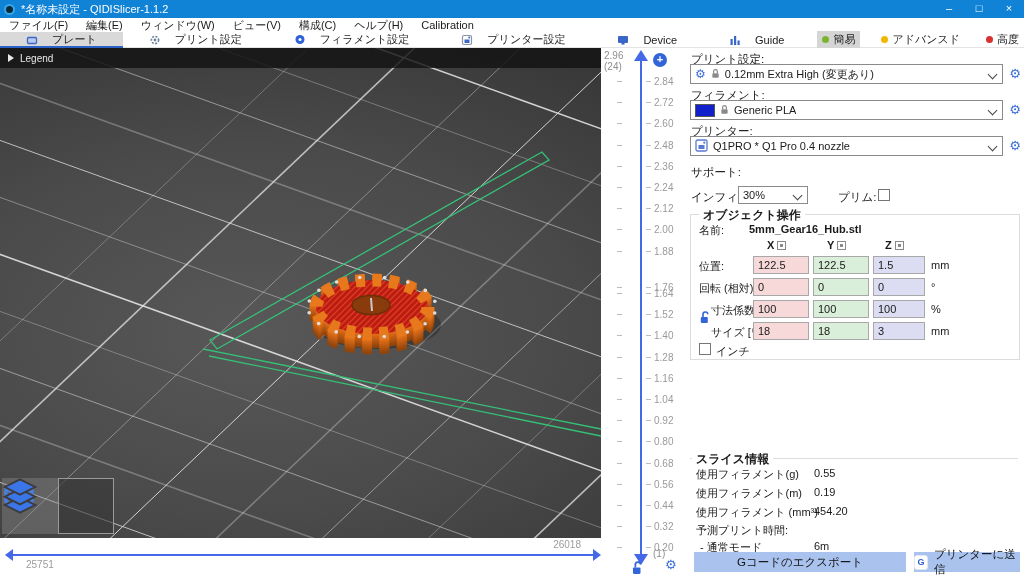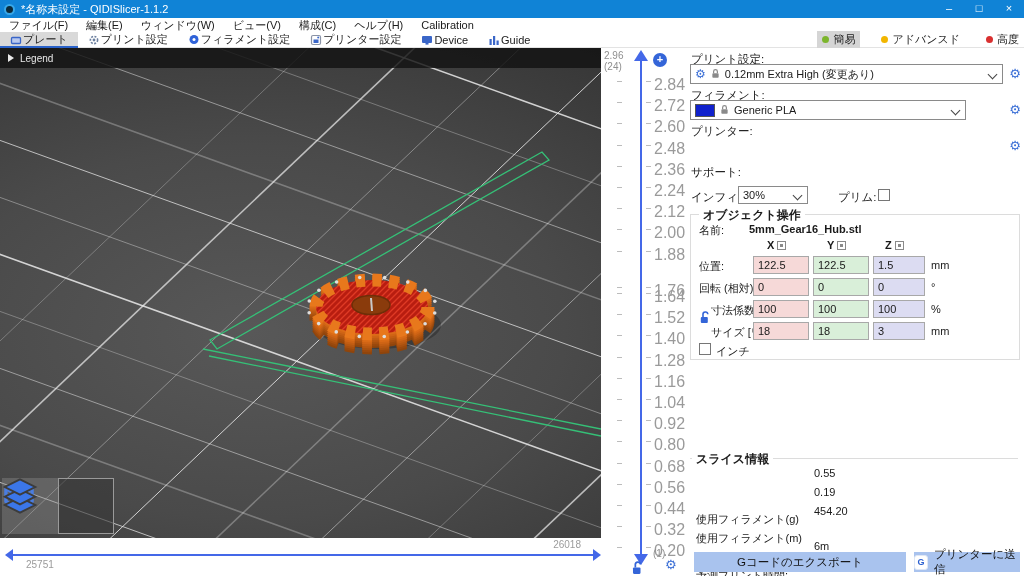--- a/index.html
+++ b/index.html
@@ -11,21 +11,21 @@
   .appicon{width:11px;height:11px;border-radius:50%;background:#0b2a3a;border:2px solid #39a8e8;margin:0 6px 0 4px;box-sizing:border-box;}
   .win-controls{margin-left:auto;display:flex;height:18px;}
   .win-btn{width:30px;text-align:center;line-height:17px;font-size:11px;color:#fff;}
   
   .menubar{position:absolute;left:0;top:18px;width:1024px;height:14px;background:#fff;
            display:flex;align-items:center;font-size:11px;}
   .menu-item{padding:0 9px;}
   
   .tabbar{position:absolute;left:0;top:32px;width:1024px;height:16px;background:#fff;
           display:flex;align-items:stretch;font-size:11px;border-bottom:1px solid #e3e3e3;box-sizing:border-box;}
-  .tab{display:flex;align-items:center;gap:1px;padding:0 10px;position:relative;}
+  .tab{display:flex;align-items:center;gap:14px;padding:0 26px;position:relative;}
   .tab.active{background:#d9d9d9;}
   .tab.active::after{content:"";position:absolute;left:0;right:0;bottom:-1px;height:2px;background:#2a62c9;}
   .tab svg{display:block;}
   .modes{margin-left:auto;display:flex;align-items:center;gap:16px;padding-right:0;}
   .mode{display:flex;align-items:center;gap:4px;padding:1px 5px;}
   .mode.active{background:#d5d5d5;}
   .dot{width:7px;height:7px;border-radius:50%;}
   
   .viewport{position:absolute;left:0;top:48px;width:601px;height:490px;
             background:radial-gradient(ellipse 130% 95% at 42% 58%, #585858 0%, #4a4a4a 40%, #383838 72%, #242424 100%);}
@@ -49,21 +49,21 @@
   .varrow-up{position:absolute;left:33px;top:2px;width:0;height:0;border-left:7px solid transparent;border-right:7px solid transparent;border-bottom:11px solid #4468e8;}
   .varrow-dn{position:absolute;left:33px;top:506px;width:0;height:0;border-left:7px solid transparent;border-right:7px solid transparent;border-top:11px solid #4468e8;}
   .vplus{position:absolute;left:52px;top:5px;width:14px;height:14px;border-radius:50%;background:#3465d8;color:#fff;
          font-size:11px;line-height:13px;text-align:center;font-weight:bold;}
   .vtop1{position:absolute;left:3px;top:2px;font-size:10px;color:#8f8f8f;}
   .vtop2{position:absolute;left:3px;top:13px;font-size:10px;color:#8f8f8f;}
   .vbot{position:absolute;left:52px;top:500px;font-size:10px;color:#8f8f8f;}
   .tick{position:absolute;left:0;height:12px;width:85px;}
   .tick .d1{position:absolute;left:16px;top:5px;width:5px;height:1px;background:#bcbcbc;}
   .tick .d2{position:absolute;left:45px;top:5px;width:5px;height:1px;background:#bcbcbc;}
-  .tick .tl{position:absolute;left:53px;top:0;font-size:16px;color:#9a9a9a;}
+  .tick .tl{position:absolute;left:53px;top:0;font-size:10px;color:#9a9a9a;}
   .vgear{position:absolute;left:64px;top:510px;font-size:13px;color:#3b6fd6;line-height:13px;}
   .vlock{position:absolute;left:30px;top:513px;}
   
   .panel{position:absolute;left:686px;top:48px;width:338px;height:528px;background:#fff;font-size:11px;}
   .plabel{position:absolute;left:5px;font-size:11.5px;}
   .combo{position:absolute;height:20px;border:1px solid #8a8a8a;background:#fff;display:flex;align-items:center;
          padding:0 18px 0 4px;box-sizing:border-box;gap:5px;}
   .combo .chev{position:absolute;right:6px;top:6px;width:6px;height:6px;border-right:1.5px solid #444;border-bottom:1.5px solid #444;transform:rotate(45deg);}
   .gearbtn{position:absolute;width:16px;height:16px;font-size:13px;line-height:15px;color:#3b6fd6;text-align:center;}
   .swatch{width:18px;height:11px;border:1px solid #555;}
@@ -72,21 +72,21 @@
   .groupbox{position:absolute;border:1px solid #dcdcdc;}
   .gb-title{position:absolute;top:-8px;left:8px;background:#fff;padding:0 4px;font-weight:bold;font-size:12px;}
   .field{position:absolute;height:18px;box-sizing:border-box;border:1px solid #a8a8a8;font-size:11px;line-height:16px;padding-left:4px;}
   .fx{background:#f6d9d8;}
   .fy{background:#d9efd9;}
   .fz{background:#dcdcf2;}
   .axhdr{position:absolute;font-weight:bold;font-size:11px;display:flex;align-items:center;gap:3px;}
   .axico{display:inline-block;width:7px;height:7px;border:1px solid #8a8a8a;position:relative;}
   .axico::after{content:"";position:absolute;left:2px;top:2px;width:3px;height:3px;background:#8a8a8a;}
   .unit{position:absolute;font-size:11px;color:#222;}
-  .slicerow-label{position:absolute;left:6px;margin-top:45px;}
+  .slicerow-label{position:absolute;left:6px;}
   .slicerow-val{position:absolute;left:124px;}
   .actbtn{position:absolute;height:20px;background:#a9c3ee;display:flex;align-items:center;justify-content:center;
           font-size:11.5px;color:#111;gap:6px;}
   .gbadge{width:13px;height:13px;background:#fff;border-radius:3px;color:#2a5fd0;font-weight:bold;font-size:9px;
           line-height:13px;text-align:center;border:1px solid #dfe7f5;}
 </style>
 </head>
 <body>
 
 <div id="app">
@@ -431,32 +431,41 @@
       <span><svg width="9" height="11" viewBox="0 0 12 13">
             <path d="M3.5,6 V3.8 A2.5,2.5 0 0 1 8.5,3.8 V6" fill="none" stroke="#8a8a8a" stroke-width="1.6"></path>
             <rect x="1.8" y="6" width="8.4" height="6" rx="1" fill="#8a8a8a"></rect>
           </svg></span>
       <span class="combotext">0.12mm Extra High (変更あり)</span>
       <span class="chev"></span>
     </div>
     <span class="gearbtn" style="left:321px;top:18px">⚙</span>
 
     <span class="plabel" style="top:40px">フィラメント:</span>
-    <div class="combo" style="left:4px;top:52px;width:276px">
+    <div class="combo" style="left:4px;top:52px;width:313px">
       <span class="swatch" id="filament-swatch" style="background: rgb(16, 33, 204);"></span>
       <span><svg width="9" height="11" viewBox="0 0 12 13">
             <path d="M3.5,6 V3.8 A2.5,2.5 0 0 1 8.5,3.8 V6" fill="none" stroke="#8a8a8a" stroke-width="1.6"></path>
             <rect x="1.8" y="6" width="8.4" height="6" rx="1" fill="#8a8a8a"></rect>
           </svg></span>
       <span class="combotext">Generic PLA</span>
       <span class="chev"></span>
     </div>
     <span class="gearbtn" style="left:321px;top:54px">⚙</span>
 
     <span class="plabel" style="top:76px">プリンター:</span>
+    <div class="combo" style="left:4px;top:88px;width:313px">
+      <span><svg width="13" height="13" viewBox="0 0 13 13">
+            <rect x="1" y="1" width="11" height="11" rx="1.5" fill="none" stroke="#5a7ad0" stroke-width="1.3"></rect>
+            <rect x="3.5" y="6" width="6" height="4" fill="#5a7ad0"></rect>
+            <circle cx="9.3" cy="3.7" r="1.1" fill="#5a7ad0"></circle>
+          </svg></span>
+      <span class="combotext">Q1PRO * Q1 Pro 0.4 nozzle</span>
+      <span class="chev"></span>
+    </div>
     <span class="gearbtn" style="left:321px;top:90px">⚙</span>
 
     <span class="plabel" style="top:117px">サポート:</span>
 
     <span class="plabel" style="top:142px">インフィル:</span>
     <div class="combo" style="left:52px;top:138px;width:70px;height:18px">
       <span class="combotext">30%</span>
       <span class="chev" style="top:5px"></span>
     </div>
     <span class="plabel" style="left:152px;top:142px">プリム:</span>

